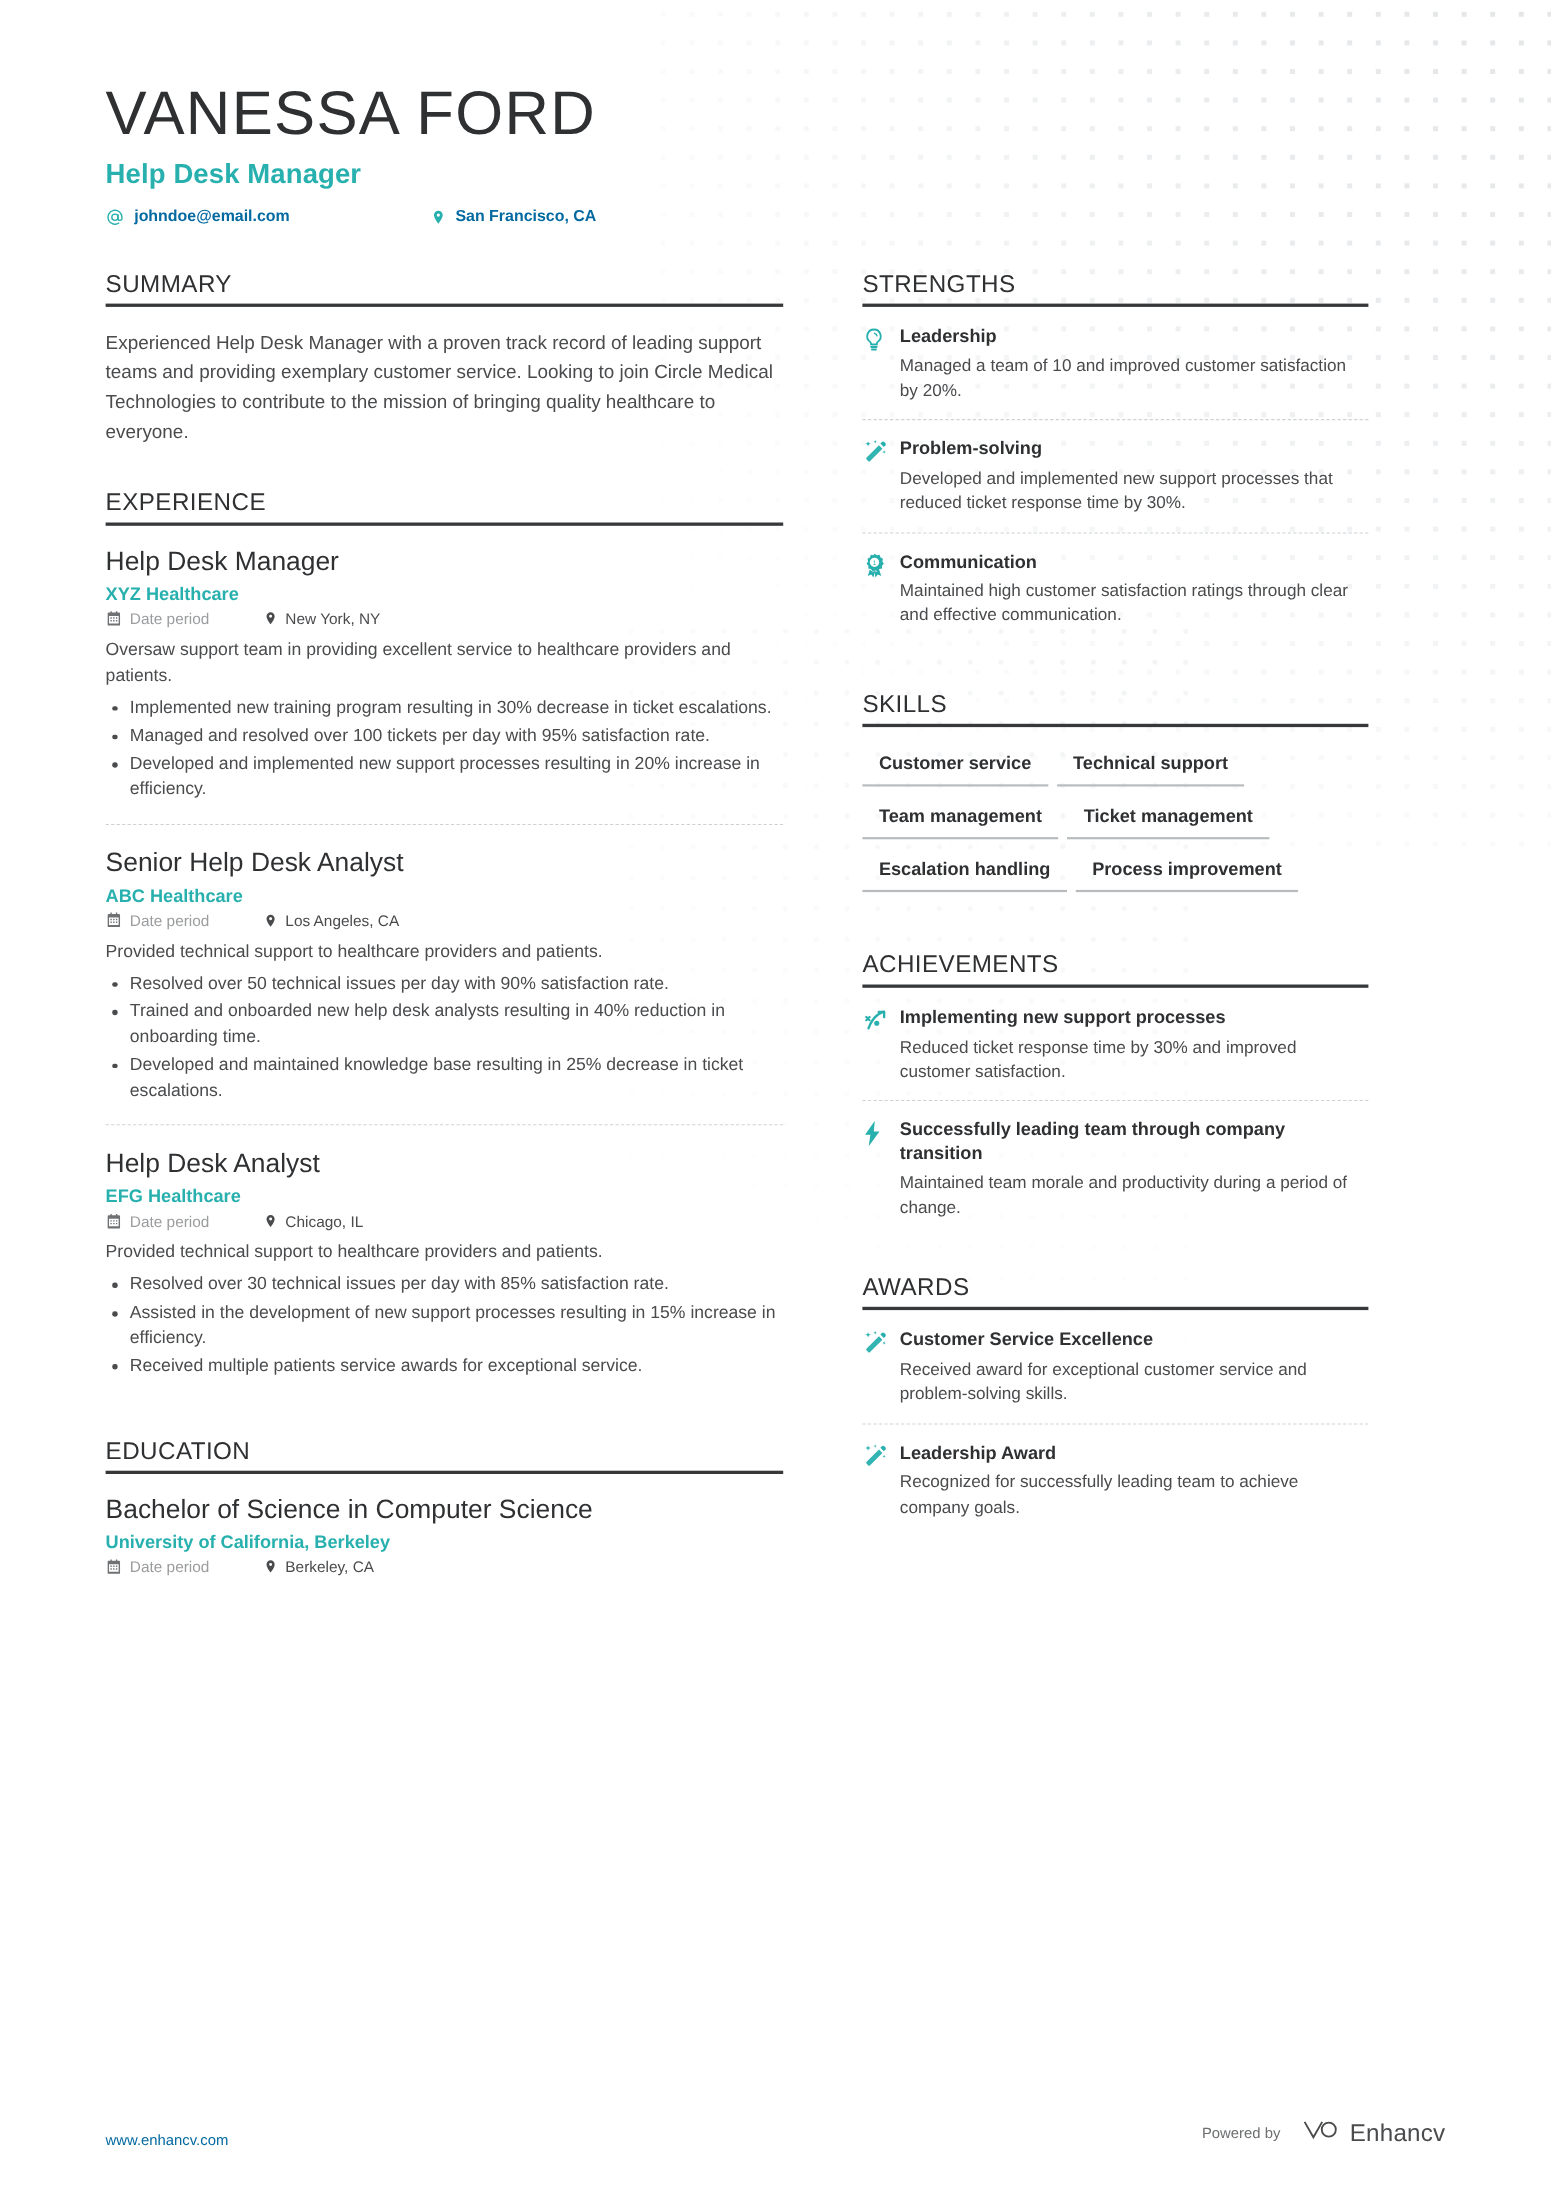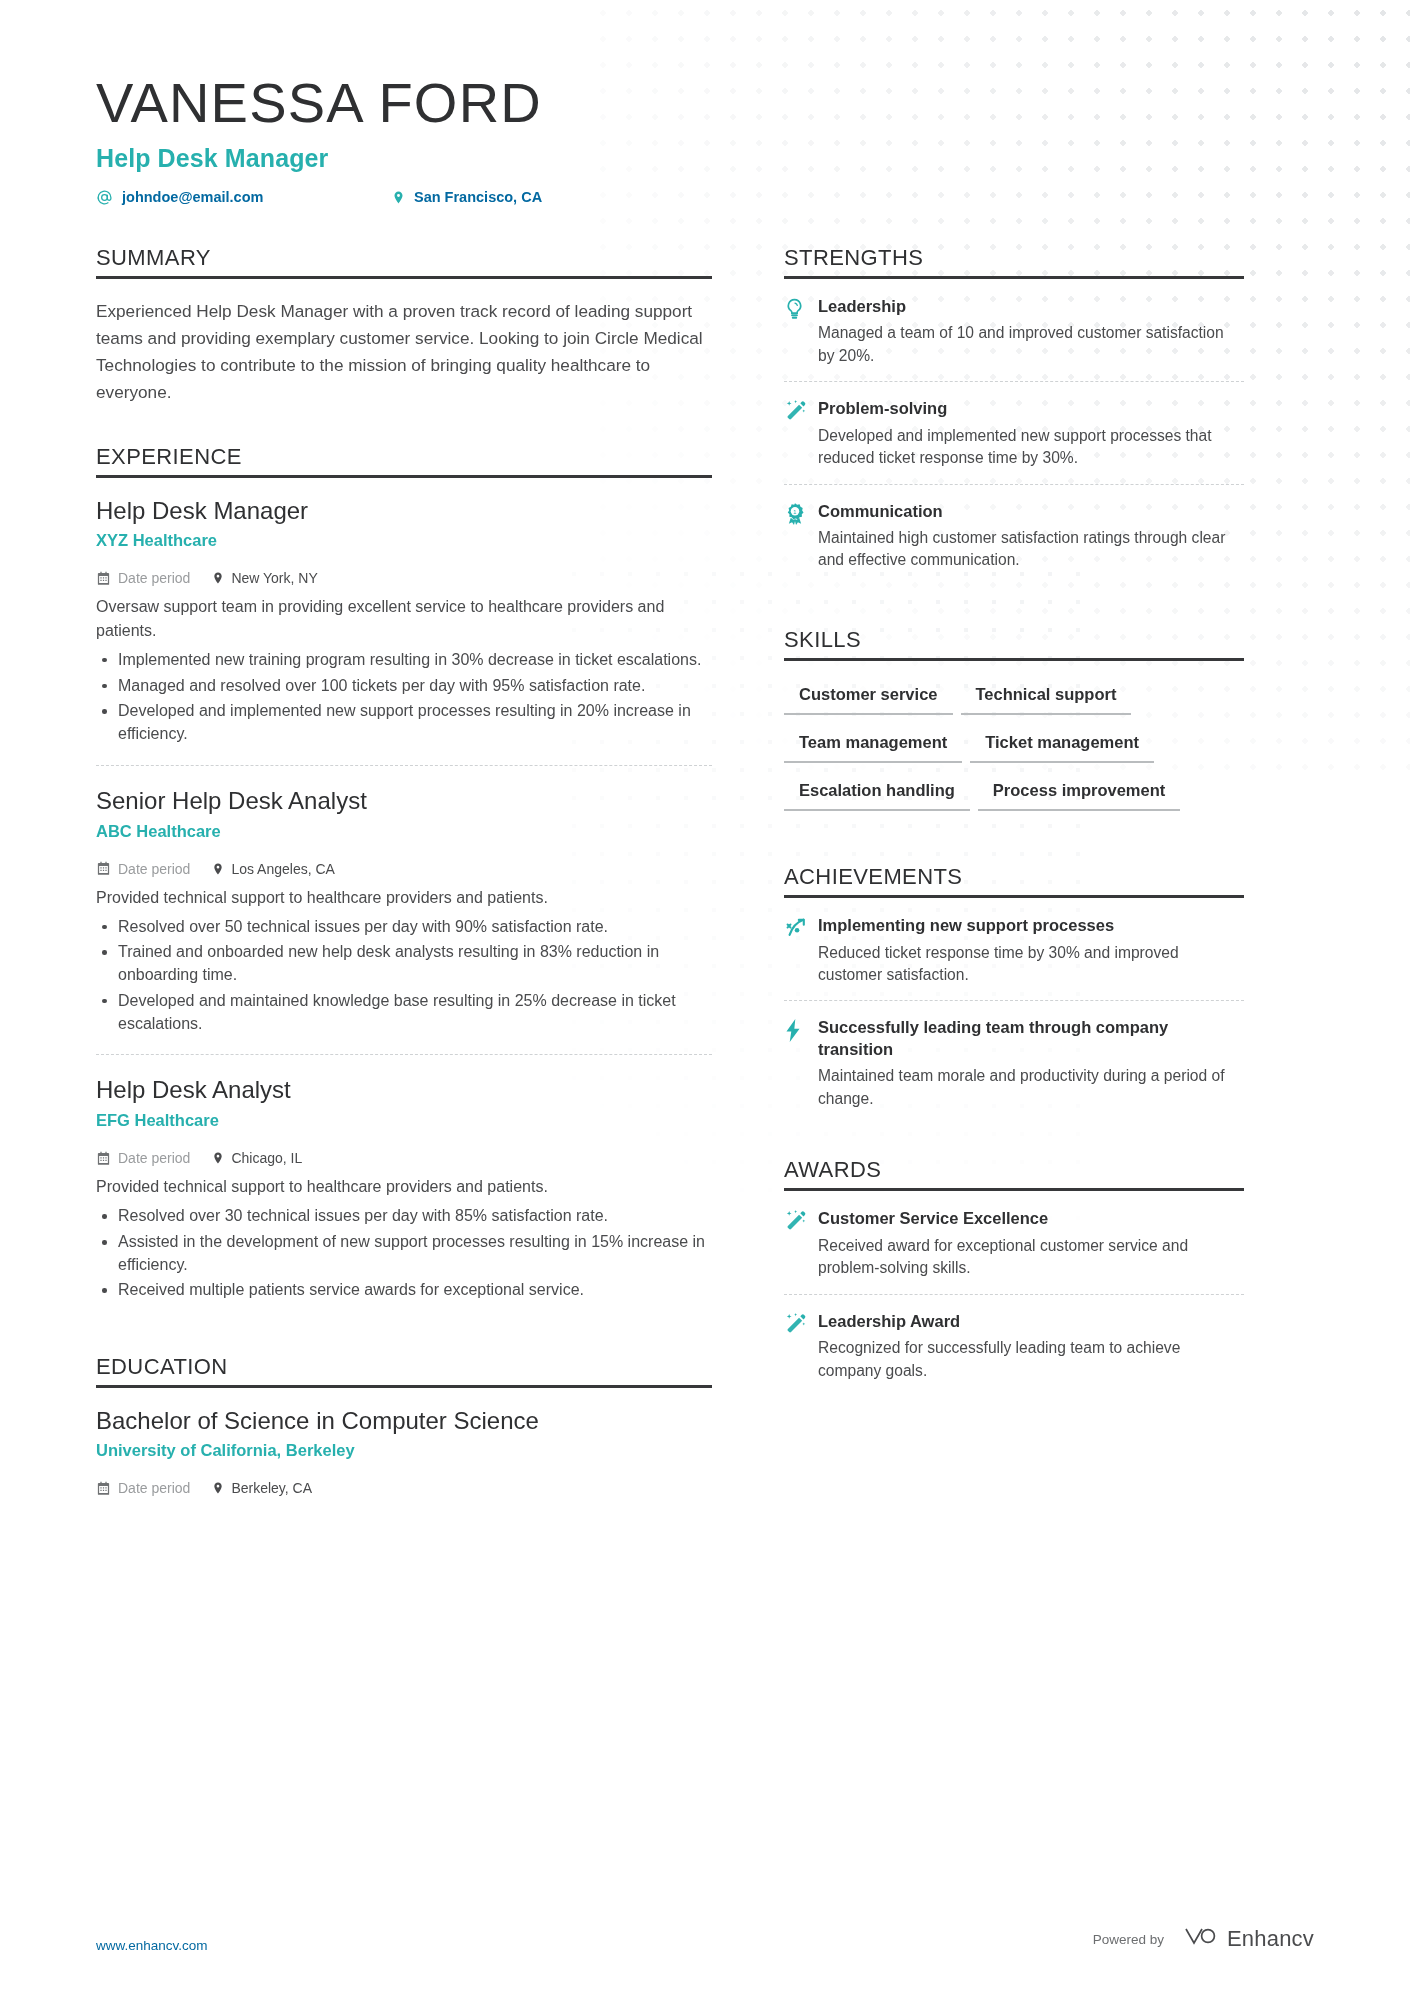--- a/index.html
+++ b/index.html
@@ -118,23 +118,24 @@
   }
   .job-company {
     font-size:16.5px;
     font-weight:700;
     color:#27b0ae;
     margin-top:6px;
   }
   .job-meta {
     display:flex;
     align-items:center;
-    margin-top:20px;
+    margin-top:4px;
     font-size:14px;
     color:#9a9c9e;
+    gap:28px;
   }
   .job-meta .mi { display:flex; align-items:center; margin-right:22px; }
   .job-meta .mi .ic { margin-right:7px; display:flex; }
   .job-meta .mi.loc { color:#4a4b4d; }
   .job-desc {
     font-size:16px;
     line-height:1.45;
     color:#4a4b4d;
     margin-top:9px;
   }
@@ -325,21 +326,21 @@
                       <svg width="12" height="16" viewBox="0 0 24 24" fill="#4a4b4d">
                         <path d="M12 1C7.9 1 4.6 4.3 4.6 8.4c0 5.6 7.4 14.6 7.4 14.6s7.4-9 7.4-14.6C19.4 4.3 16.1 1 12 1zm0 10.1a2.7 2.7 0 1 1 0-5.4 2.7 2.7 0 0 1 0 5.4z"></path>
                       </svg>
                     </span>
                     <span>Los Angeles, CA</span>
                   </span>
                 </div>
                 <div class="job-desc">Provided technical support to healthcare providers and patients.</div>
                 <ul class="bullets">
                   <li>Resolved over 50 technical issues per day with 90% satisfaction rate.</li>
-                  <li>Trained and onboarded new help desk analysts resulting in 83% reduction in onboarding time.</li>
+                  <li>Trained and onboarded new help desk analysts resulting in 40% reduction in onboarding time.</li>
                   <li>Developed and maintained knowledge base resulting in 25% decrease in ticket escalations.</li>
                 </ul>
               </div>
               <div class="job">
                 <div class="job-role">Help Desk Analyst</div>
                 <div class="job-company">EFG Healthcare</div>
                 <div class="job-meta">
                   <span class="mi date">
                     <span class="ic">
                       <svg width="15" height="15" viewBox="0 0 24 24" fill="#6f7173">

